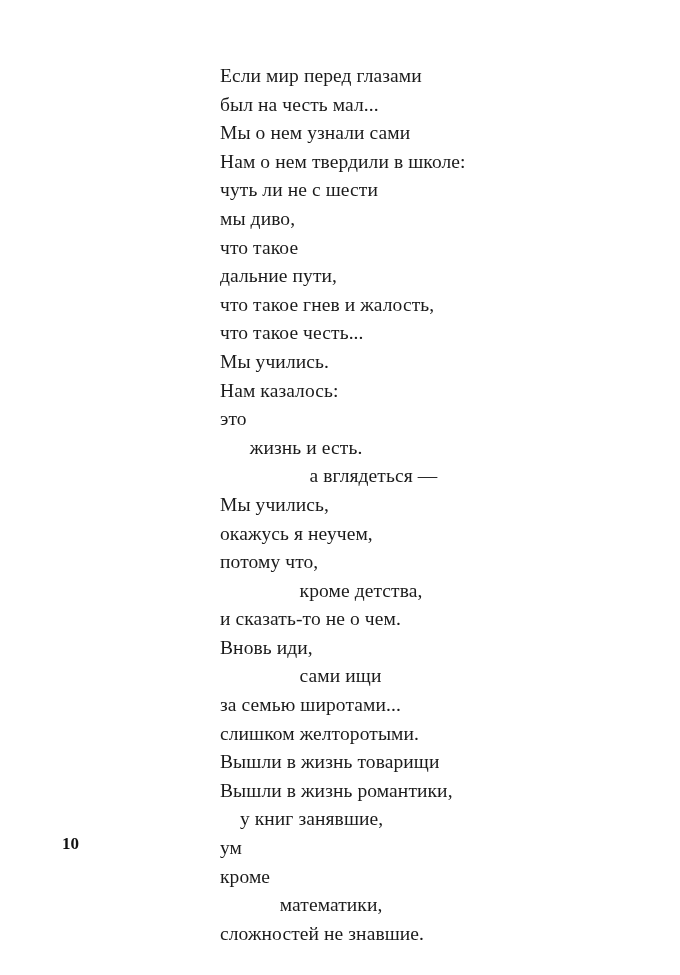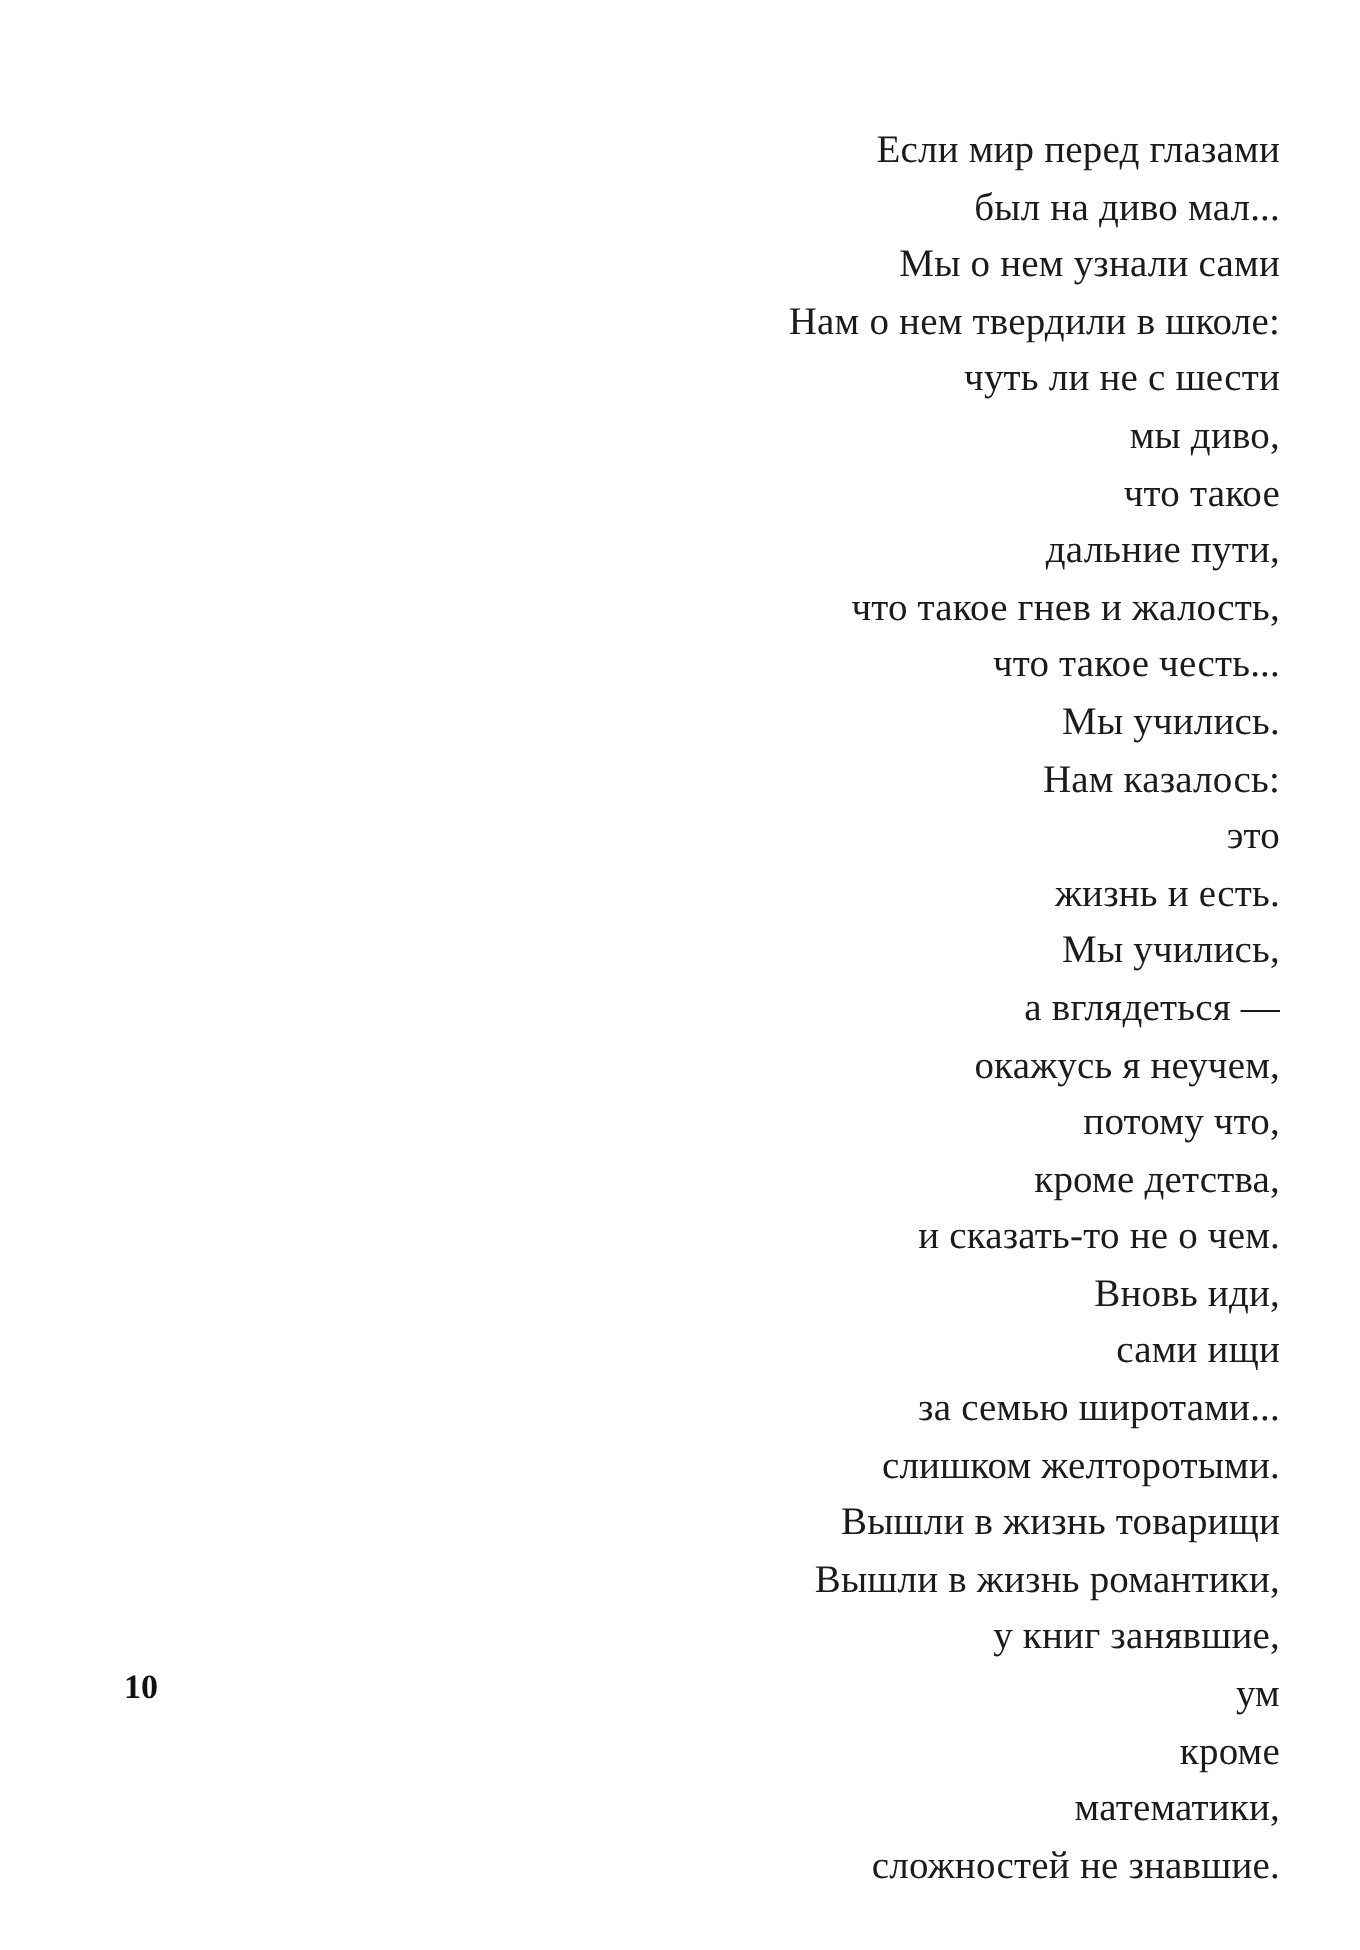--- a/index.html
+++ b/index.html
@@ -13,21 +13,20 @@
     font-family: "Liberation Serif", serif;
     color: #1a1a1a;
     position: relative;
     overflow: hidden;
   }
   .page {
     position: relative;
     width: 560px;
     height: 975px;
     box-sizing: border-box;
-    text-align: right;
   }
   .poem {
     position: absolute;
     left: 220px;
     top: 62px;
     width: 420px;
   }
   .line {
     font-size: 19.5px;
     line-height: 28.6px;
@@ -45,35 +44,35 @@
     font-family: "Liberation Serif", serif;
   }
 </style>
 </head>
 <body>
 
 <div class="page">
 
   <div class="poem">
     <div class="line">Если мир перед глазами</div>
-    <div class="line">был на диво мал...</div>
+    <div class="line">был на честь мал...</div>
     <div class="line">Мы о нем узнали сами</div>
     <div class="line">Нам о нем твердили в школе:</div>
     <div class="line">чуть ли не с шести</div>
     <div class="line">мы диво,</div>
     <div class="line">что такое</div>
     <div class="line">дальние пути,</div>
     <div class="line">что такое гнев и жалость,</div>
     <div class="line">что такое честь...</div>
     <div class="line">Мы учились.</div>
     <div class="line">Нам казалось:</div>
     <div class="line">это</div>
     <div class="line">      жизнь и есть.</div>
+    <div class="line">                  а вглядеться —</div>
     <div class="line">Мы учились,</div>
-    <div class="line">                  а вглядеться —</div>
     <div class="line">окажусь я неучем,</div>
     <div class="line">потому что,</div>
     <div class="line">                кроме детства,</div>
     <div class="line">и сказать-то не о чем.</div>
     <div class="line">Вновь иди,</div>
     <div class="line">                сами ищи</div>
     <div class="line">за семью широтами...</div>
     <div class="line">слишком желторотыми.</div>
     <div class="line">Вышли в жизнь товарищи</div>
     <div class="line">Вышли в жизнь романтики,</div>

